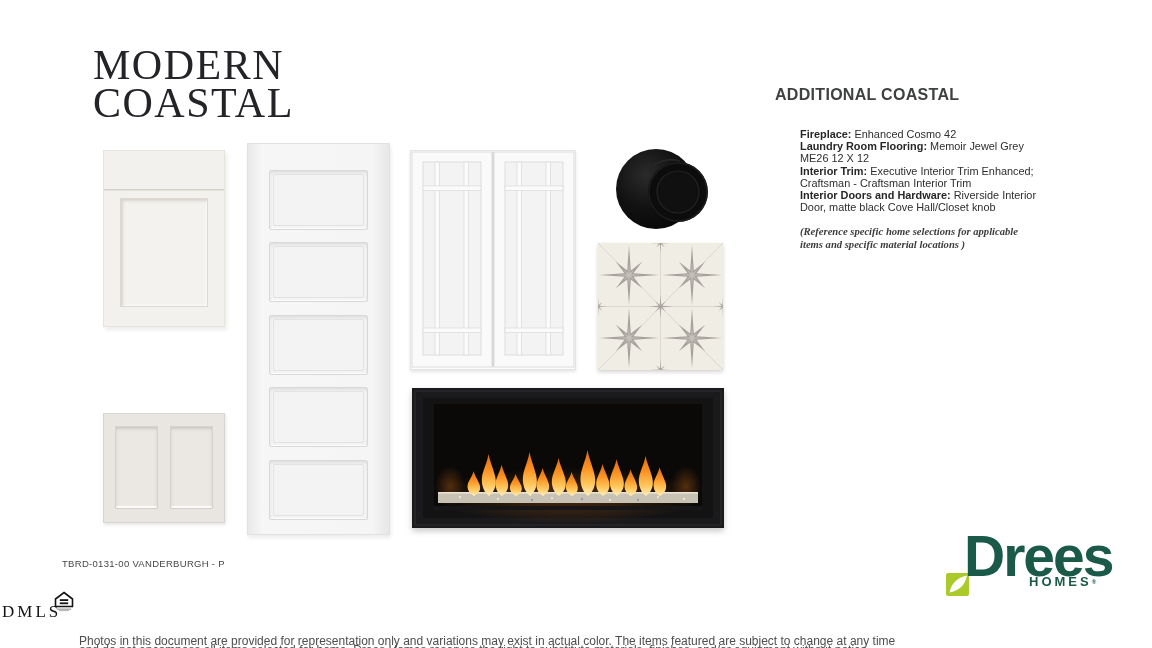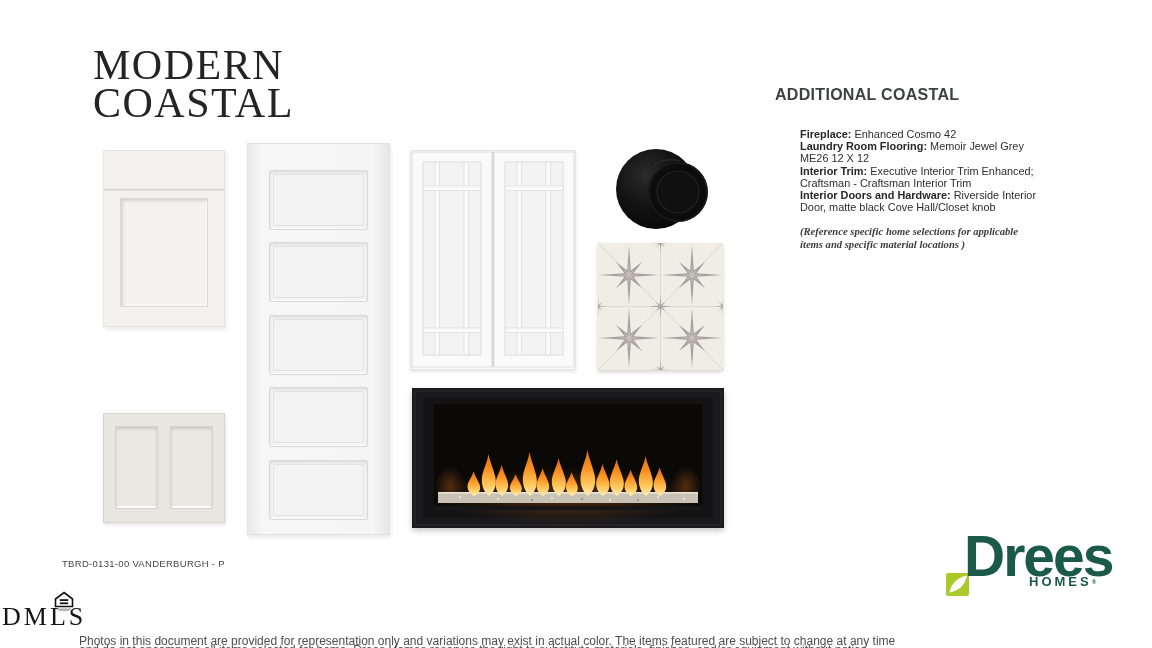--- a/index.html
+++ b/index.html
@@ -52,21 +52,21 @@
   .feat-note{margin-top:13px;margin-left:25px;width:238px;font-style:italic;
         font-family:"Liberation Serif",serif;font-size:10.6px;line-height:12.2px;color:#3c3c3c;font-weight:bold;}
 
   
   .plan-code{position:absolute;left:62px;top:558px;font-size:9.5px;
         letter-spacing:.3px;color:#474747;}
   .eh-icon{position:absolute;left:54px;top:591px;width:20px;height:21px;}
   .disclaimer{position:absolute;left:79px;top:590px;width:828px;
         font-size:12px;line-height:8.8px;color:#4d4d4d;margin-top:47px;}
   .watermark{position:absolute;left:2px;top:602px;color:#151515;
-        font-family:"Liberation Serif",serif;font-size:26px;letter-spacing:3px;}
+        font-family:"Liberation Serif",serif;font-size:17px;letter-spacing:3px;}
 
   
   .brand{position:absolute;left:942px;top:529px;width:175px;height:70px;color:#1b5a49;}
   .brand .leaf{position:absolute;left:4px;top:44px;width:23px;height:23px;}
   .brand-name{position:absolute;left:22px;top:0;font-size:57px;line-height:54px;
         font-weight:bold;letter-spacing:-2px;}
   .brand-sub{position:absolute;left:87px;top:45px;font-size:13px;font-weight:bold;
         letter-spacing:3px;}
   .brand-sub .reg{font-size:6px;letter-spacing:0;vertical-align:2px;}
 </style>

